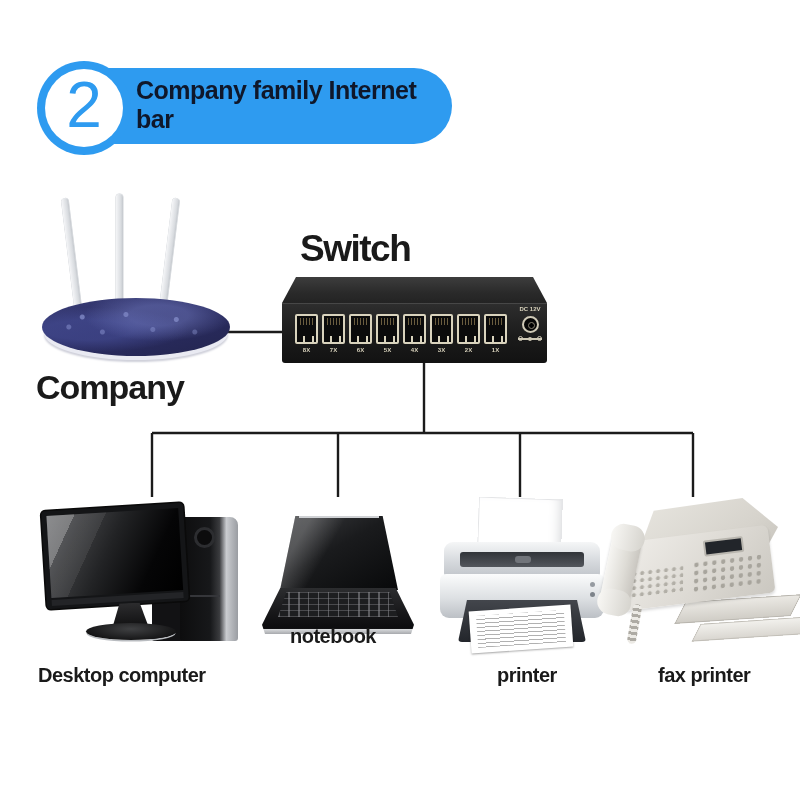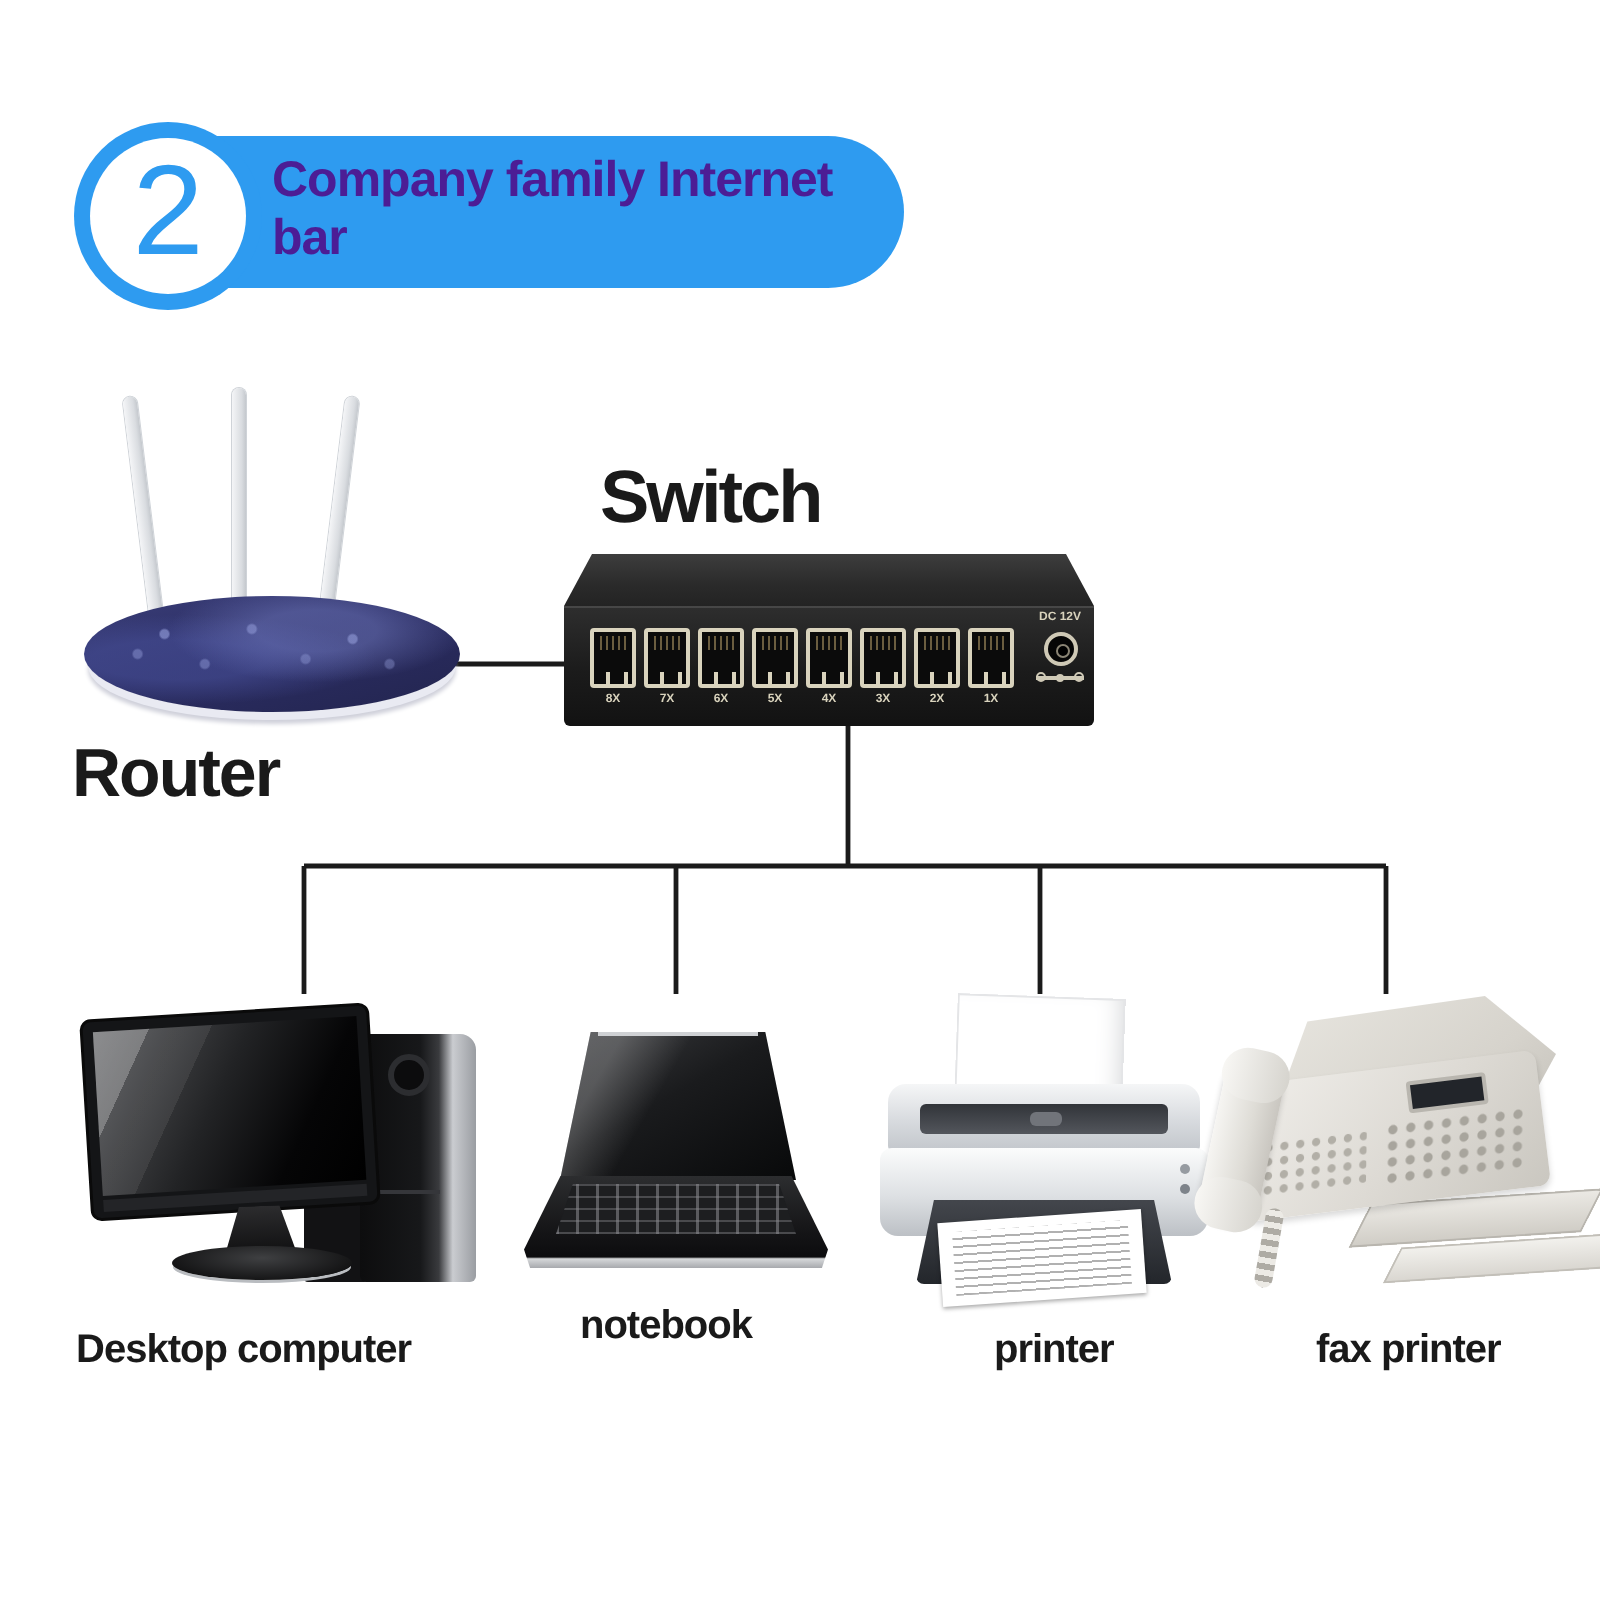--- a/index.html
+++ b/index.html
@@ -8,21 +8,21 @@
     font-family:"Liberation Sans", sans-serif;color:#1a1a1a;
   }
 
   
   .banner-pill{
     position:absolute;left:84px;top:68px;width:368px;height:76px;
     background:#2e9bf0;border-radius:0 38px 38px 0;
     display:flex;align-items:center;
   }
   .banner-title{
-    margin-left:52px;color:#4c1d95;font-size:25px;font-weight:700;letter-spacing:-0.5px;
+    margin-left:52px;color:#0f172a;font-size:25px;font-weight:700;letter-spacing:-0.5px;
     padding-bottom:2px;
   }
   .badge-outer{
     position:absolute;left:37px;top:61px;width:94px;height:94px;border-radius:50%;
     background:#2e9bf0;display:flex;align-items:center;justify-content:center;
   }
   .badge-inner{
     width:78px;height:78px;border-radius:50%;background:#ffffff;
     display:flex;align-items:center;justify-content:center;
   }
@@ -278,21 +278,21 @@
     <path d="M693 433 V497"></path>
   </svg>
 
   <div class="router">
     <div class="antenna a1"></div>
     <div class="antenna a2"></div>
     <div class="antenna a3"></div>
     <div class="router-body">
       <div class="router-speckle"></div>
     </div>
-    <div class="router-label">Router</div>
+    <div class="router-label">Company</div>
   </div>
 
   <div class="switch-label">Switch</div>
   <div class="switch-box">
     <div class="switch-top"></div>
     <div class="switch-front">
       <div class="ports-row">
         <div class="port">
           <div class="port-jack"></div>
           <span class="port-label">8X</span>
@@ -348,21 +348,21 @@
     <div class="stand-neck"></div>
     <div class="stand-base"></div>
   </div>
   <div class="device-label" style="left:38px;top:664px;">Desktop computer</div>
 
   <div class="device notebook">
     <div class="nb-lid"></div>
     <div class="nb-base"></div>
     <div class="nb-kbd"></div>
   </div>
-  <div class="device-label" style="left:290px;top:652px;">notebook</div>
+  <div class="device-label" style="left:290px;top:625px;">notebook</div>
 
   <div class="device printer">
     <div class="pr-paper"></div>
     <div class="pr-top">
       <div class="pr-slot"></div>
     </div>
     <div class="pr-body"></div>
     <div class="pr-led l1"></div>
     <div class="pr-led l2"></div>
     <div class="pr-tray"></div>

